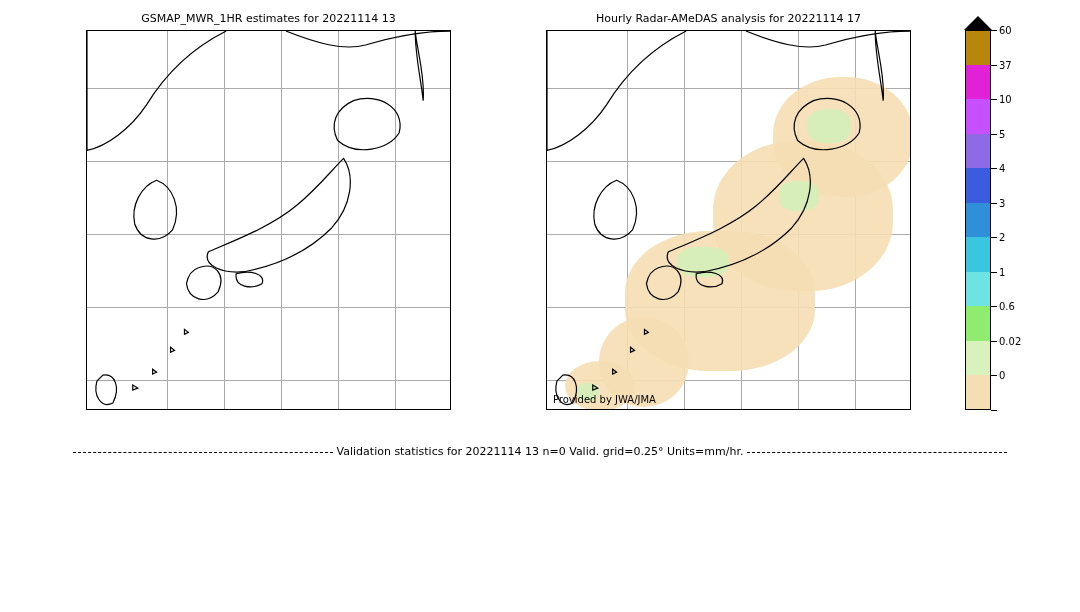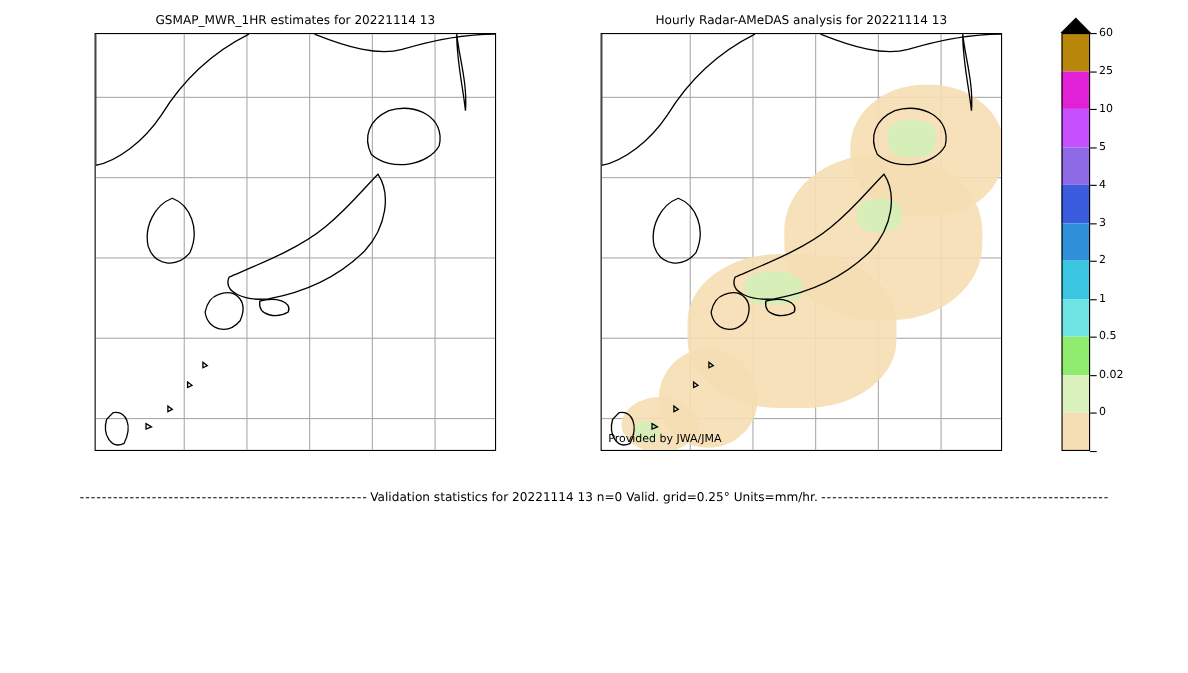--- a/index.html
+++ b/index.html
@@ -203,21 +203,21 @@
         <path class="coast" d="M84 318 l4 3 -4 2 z"></path>
         <path class="coast" d="M66 340 l4 3 -4 2 z"></path>
         <path class="coast" d="M46 356 l5 3 -5 2 z"></path>
 
         <path class="coast" d="M16 346 C28 344 34 358 26 374 C14 380 6 366 10 352 Z"></path>
       </svg>
     </div>
   </div>
 
   <div class="panel panel-right">
-    <div class="panel-title">Hourly Radar-AMeDAS analysis for 20221114 13</div>
+    <div class="panel-title">Hourly Radar-AMeDAS analysis for 20221114 17</div>
 
     <div class="ytick" style="top:57px">45°N</div>
     <div class="ytick" style="top:130px">40°N</div>
     <div class="ytick" style="top:203px">35°N</div>
     <div class="ytick" style="top:276px">30°N</div>
     <div class="ytick" style="top:349px">25°N</div>
 
     <div class="xtick" style="left:80px">125°E</div>
     <div class="xtick" style="left:137px">130°E</div>
     <div class="xtick" style="left:194px">135°E</div>
@@ -290,28 +290,28 @@
     <div class="cb-tick" style="top:36.36%"></div>
     <div class="cb-tick" style="top:45.45%"></div>
     <div class="cb-tick" style="top:54.54%"></div>
     <div class="cb-tick" style="top:63.63%"></div>
     <div class="cb-tick" style="top:72.72%"></div>
     <div class="cb-tick" style="top:81.81%"></div>
     <div class="cb-tick" style="top:90.90%"></div>
     <div class="cb-tick" style="top:100%"></div>
 
     <div class="cb-ticklabel" style="top:0%">60</div>
-    <div class="cb-ticklabel" style="top:9.09%">25</div>
+    <div class="cb-ticklabel" style="top:9.09%">37</div>
     <div class="cb-ticklabel" style="top:18.18%">10</div>
     <div class="cb-ticklabel" style="top:27.27%">5</div>
     <div class="cb-ticklabel" style="top:36.36%">4</div>
     <div class="cb-ticklabel" style="top:45.45%">3</div>
     <div class="cb-ticklabel" style="top:54.54%">2</div>
     <div class="cb-ticklabel" style="top:63.63%">1</div>
-    <div class="cb-ticklabel" style="top:72.72%">0.5</div>
+    <div class="cb-ticklabel" style="top:72.72%">0.6</div>
     <div class="cb-ticklabel" style="top:81.81%">0.02</div>
     <div class="cb-ticklabel" style="top:90.90%">0</div>
 
   </div>
 
   <div class="stats">
     <span class="stats-line">Validation statistics for 20221114 13  n=0 Valid. grid=0.25° Units=mm/hr.</span>
   </div>
 
 </div>

